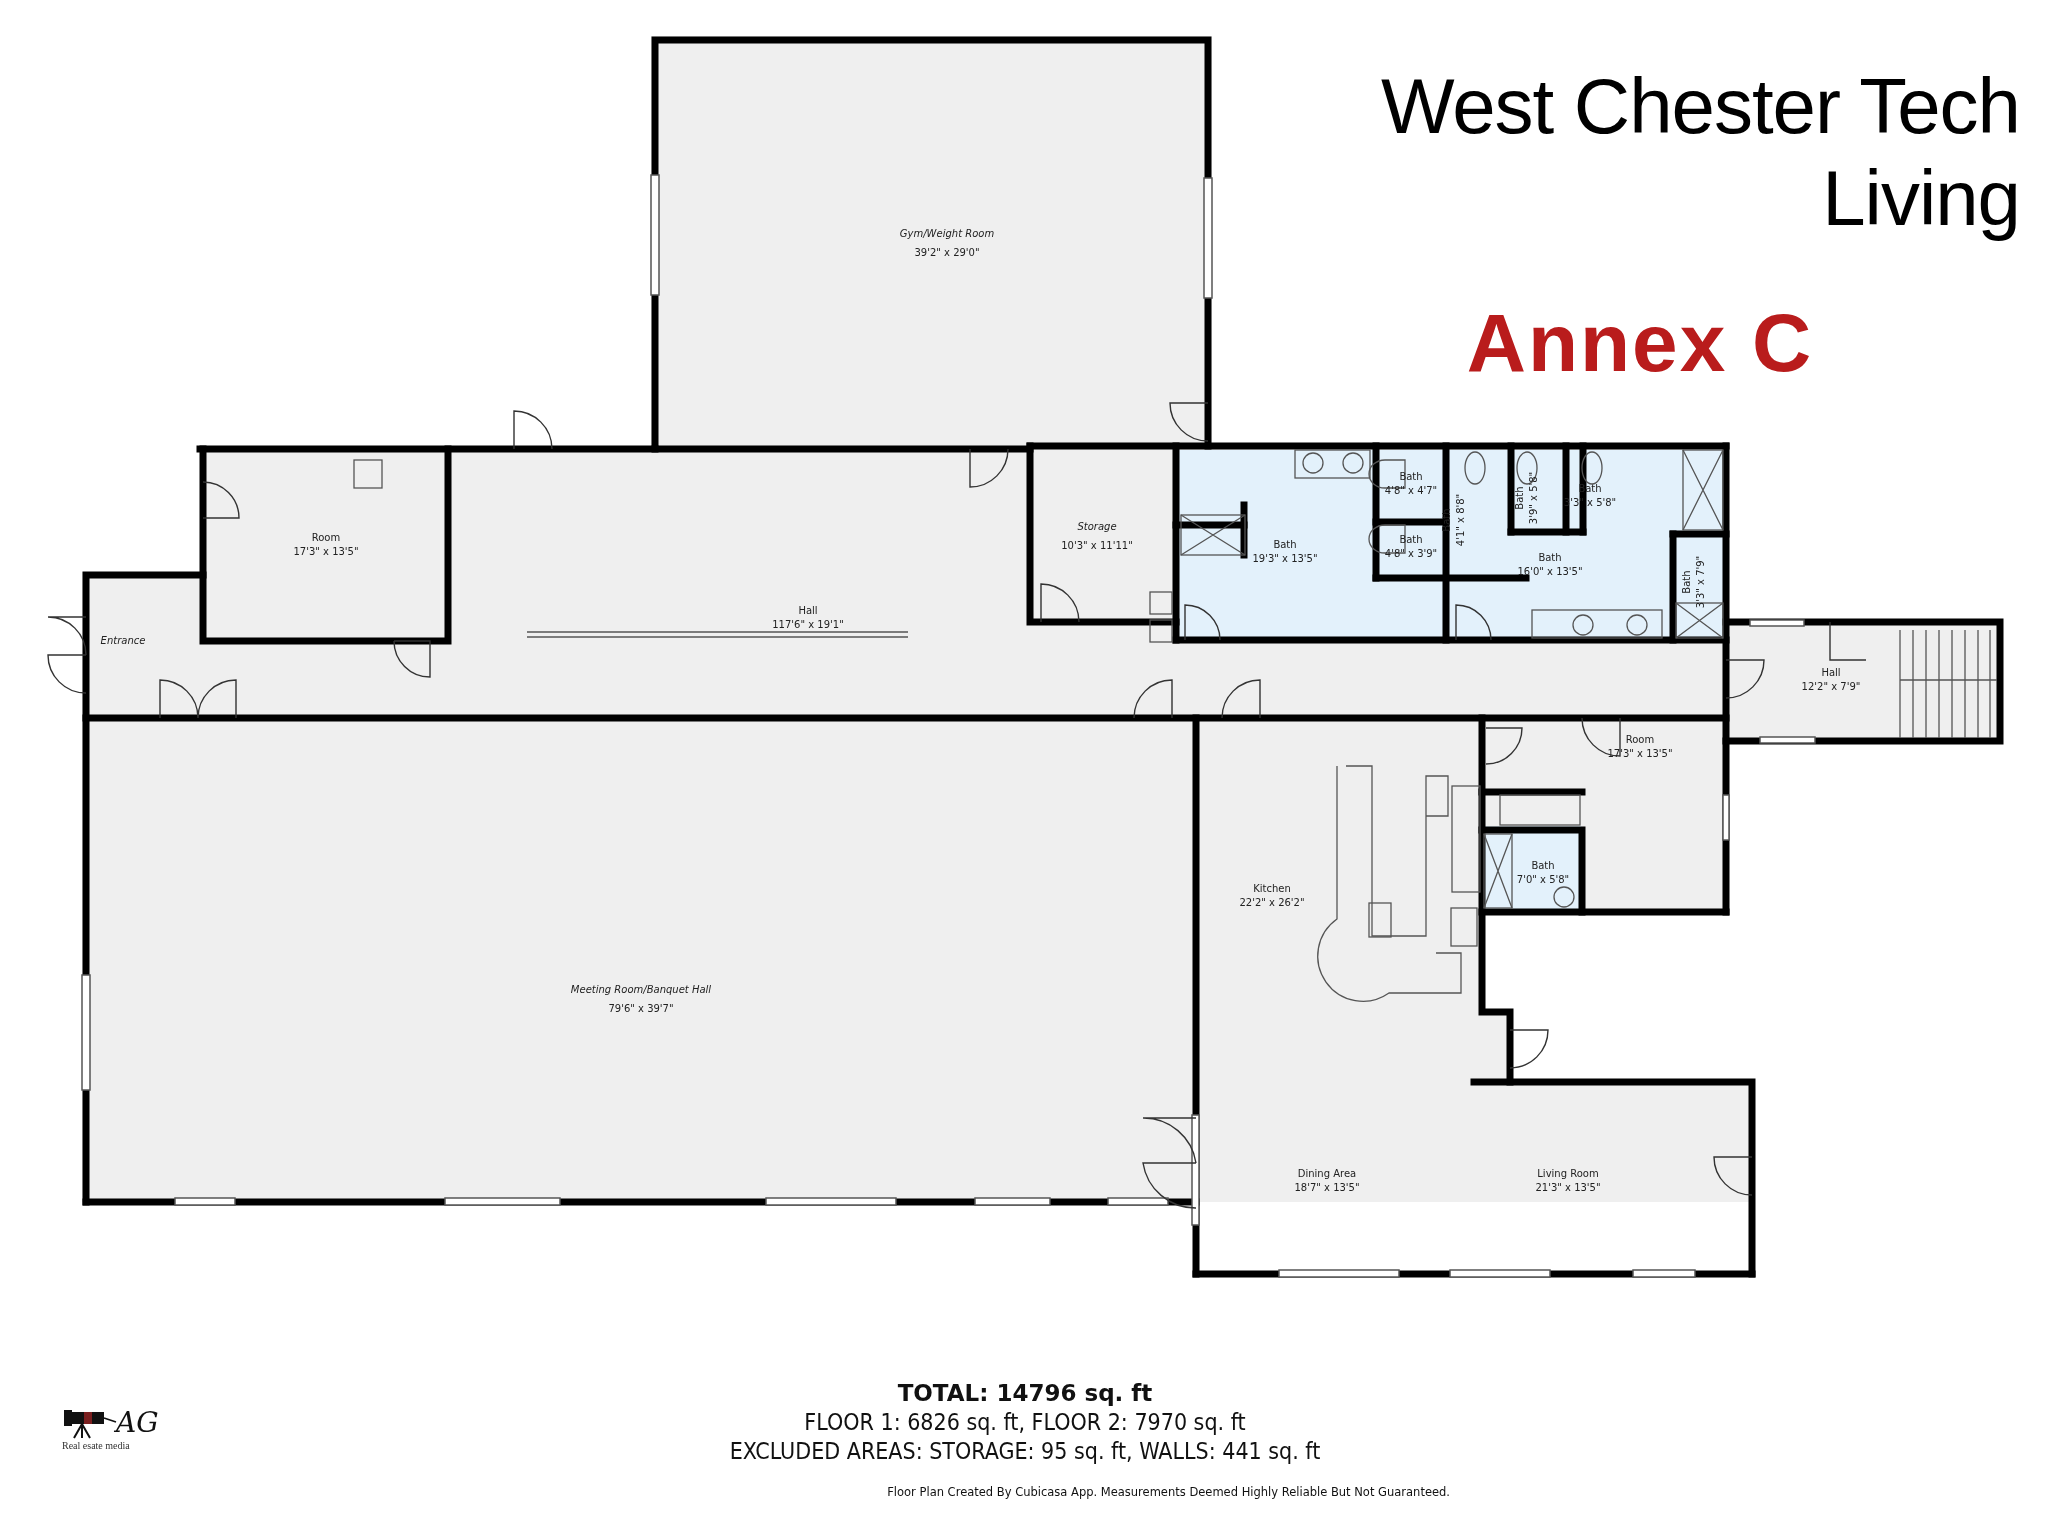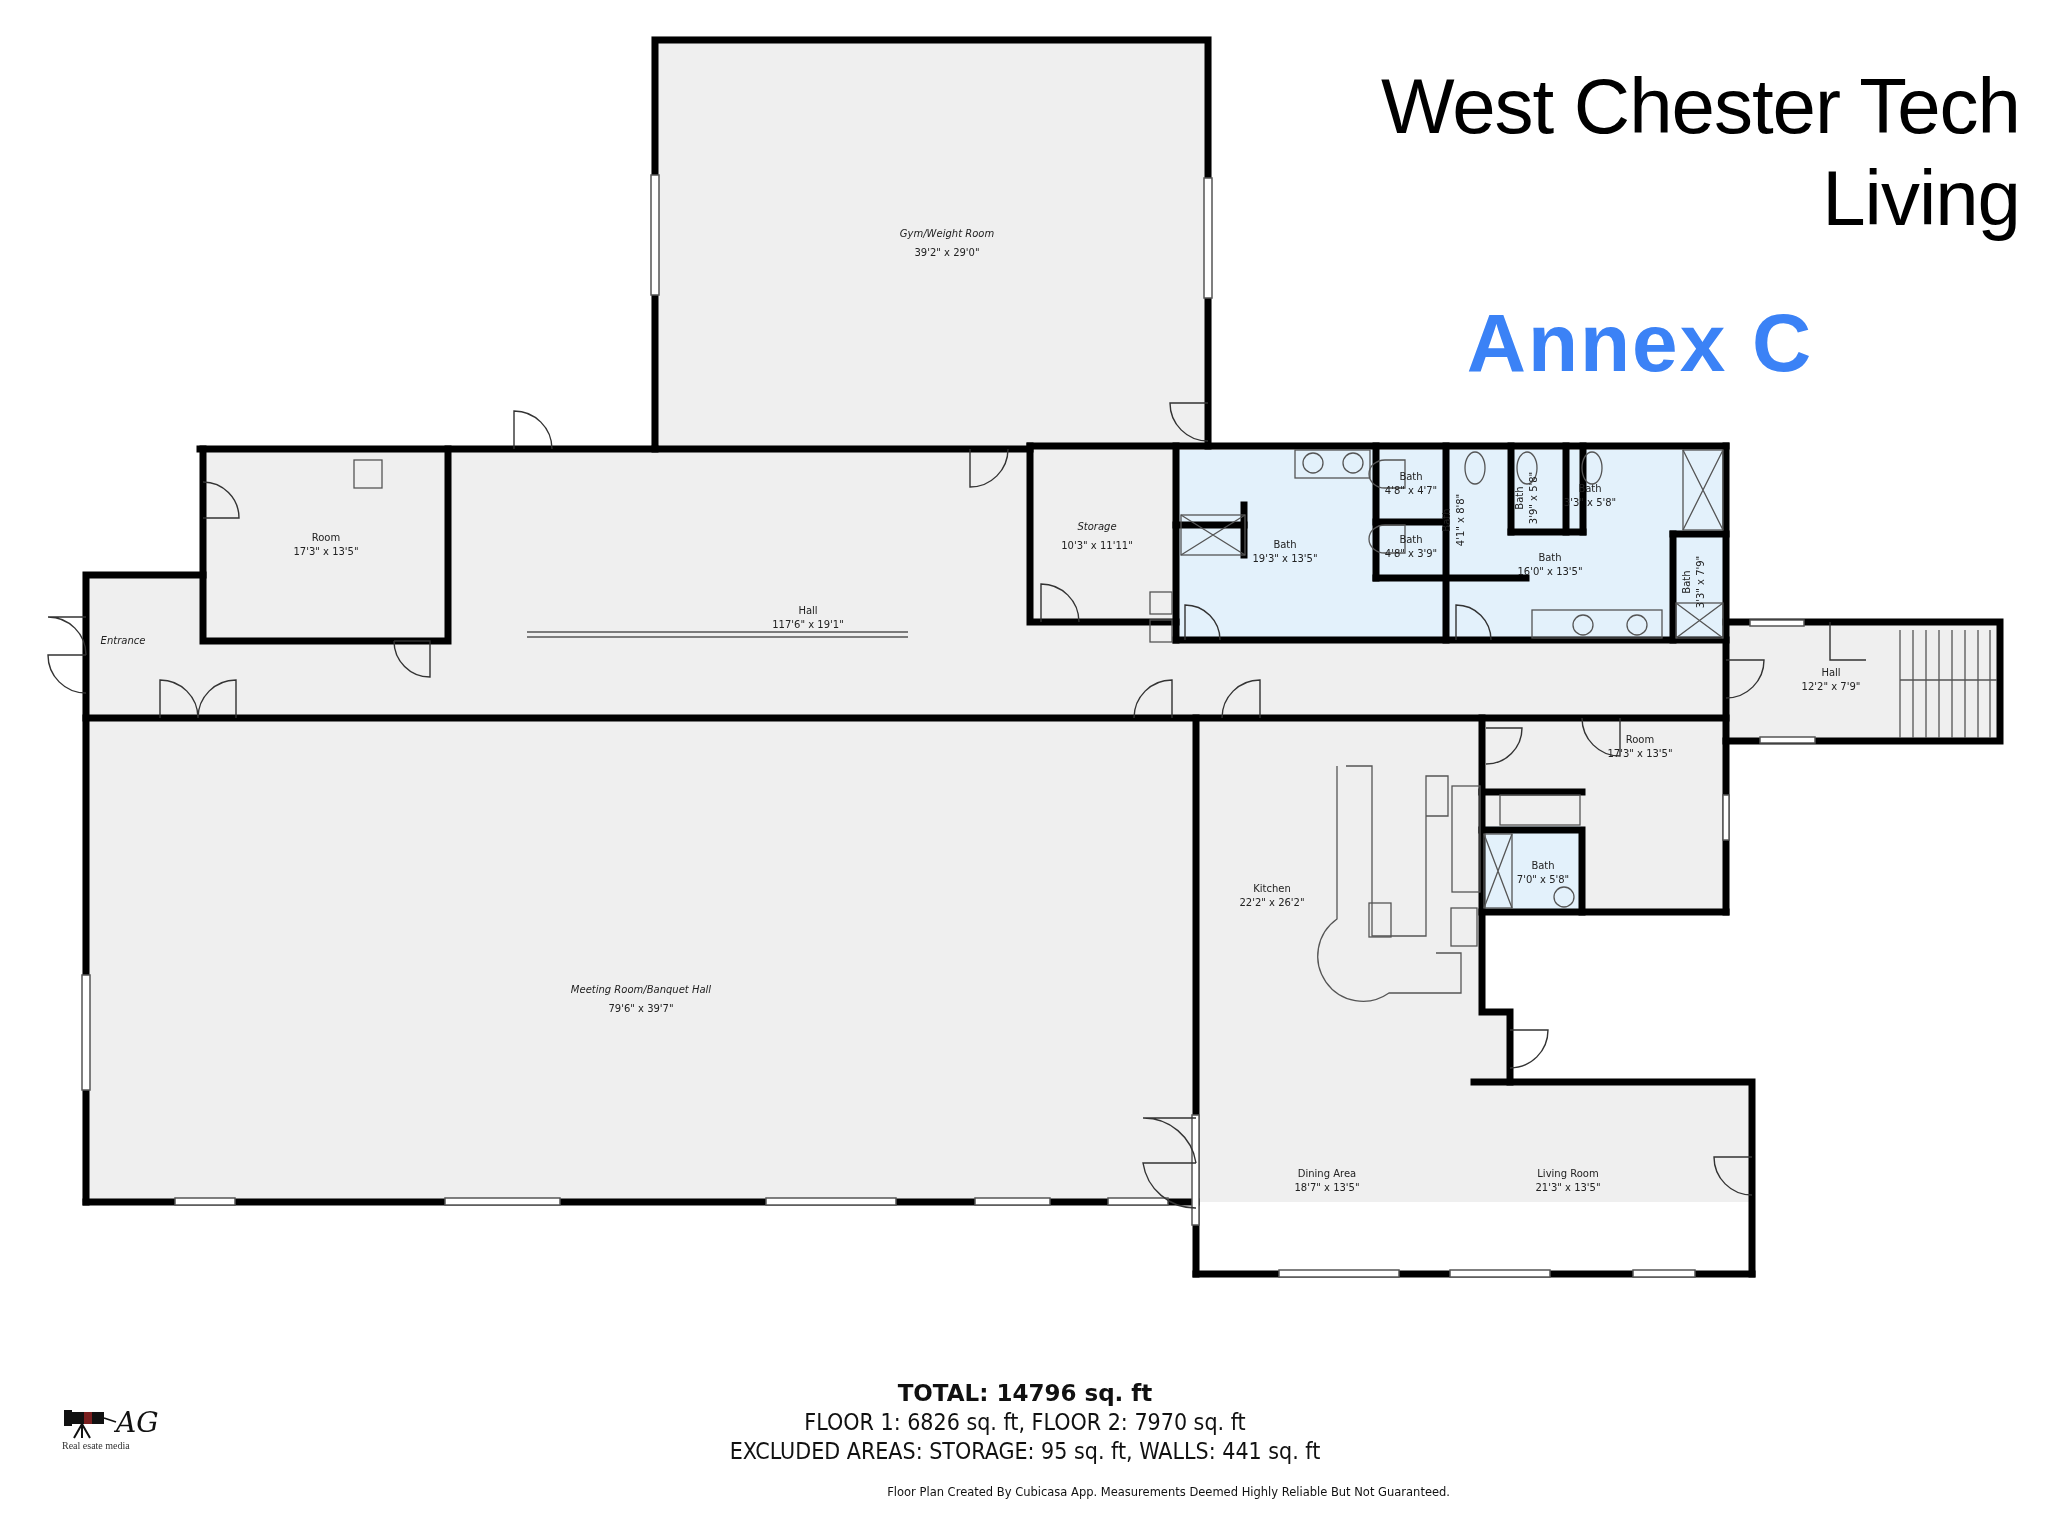--- a/index.html
+++ b/index.html
@@ -1,20 +1,20 @@
 <!DOCTYPE html>
 <html><head>
 <meta charset="utf-8">
 <style>
   html, body { margin: 0; padding: 0; background: #ffffff; }
   body { width: 2048px; height: 1536px; position: relative; overflow: hidden; font-family: "DejaVu Sans", sans-serif; }
   #plan { position: absolute; left: 0; top: 0; width: 2048px; height: 1536px; }
   .title-block { position: absolute; left: 1260px; top: 36px; width: 760px; text-align: right; color: #000; margin-top: 24px; }
   .title-line { font-family: "Liberation Sans", sans-serif; font-size: 78px; line-height: 92px; letter-spacing: -1px; }
-  .annex { position: absolute; left: 1260px; top: 296px; width: 760px; text-align: center; font-family: "Liberation Sans", sans-serif; font-weight: bold; font-size: 82px; letter-spacing: 2px; color: #3b82f6; }
+  .annex { position: absolute; left: 1260px; top: 296px; width: 760px; text-align: center; font-family: "Liberation Sans", sans-serif; font-weight: bold; font-size: 82px; letter-spacing: 2px; color: #b91c1c; }
   .summary { position: absolute; left: 600px; top: 1378px; width: 850px; text-align: center; color: #111; font-family: "DejaVu Sans", sans-serif; }
   .summary .total { font-weight: bold; font-size: 23px; line-height: 30px; }
   .summary .line { font-size: 23px; line-height: 29px; font-stretch: condensed; }
   .disclaimer { position: absolute; left: 600px; top: 1485px; width: 850px; text-align: right; font-size: 11.5px; color: #111; font-family: "DejaVu Sans", sans-serif; }
   .logo { position: absolute; left: 60px; top: 1398px; width: 110px; height: 60px; }
   .logo-caption { position: absolute; left: 62px; top: 1440px; font-size: 10px; color: #333; font-family: Liberation Serif, serif; }
   .room-label { font-family: "DejaVu Sans", sans-serif; fill: #222; }
 </style>
 </head>
 <body>

